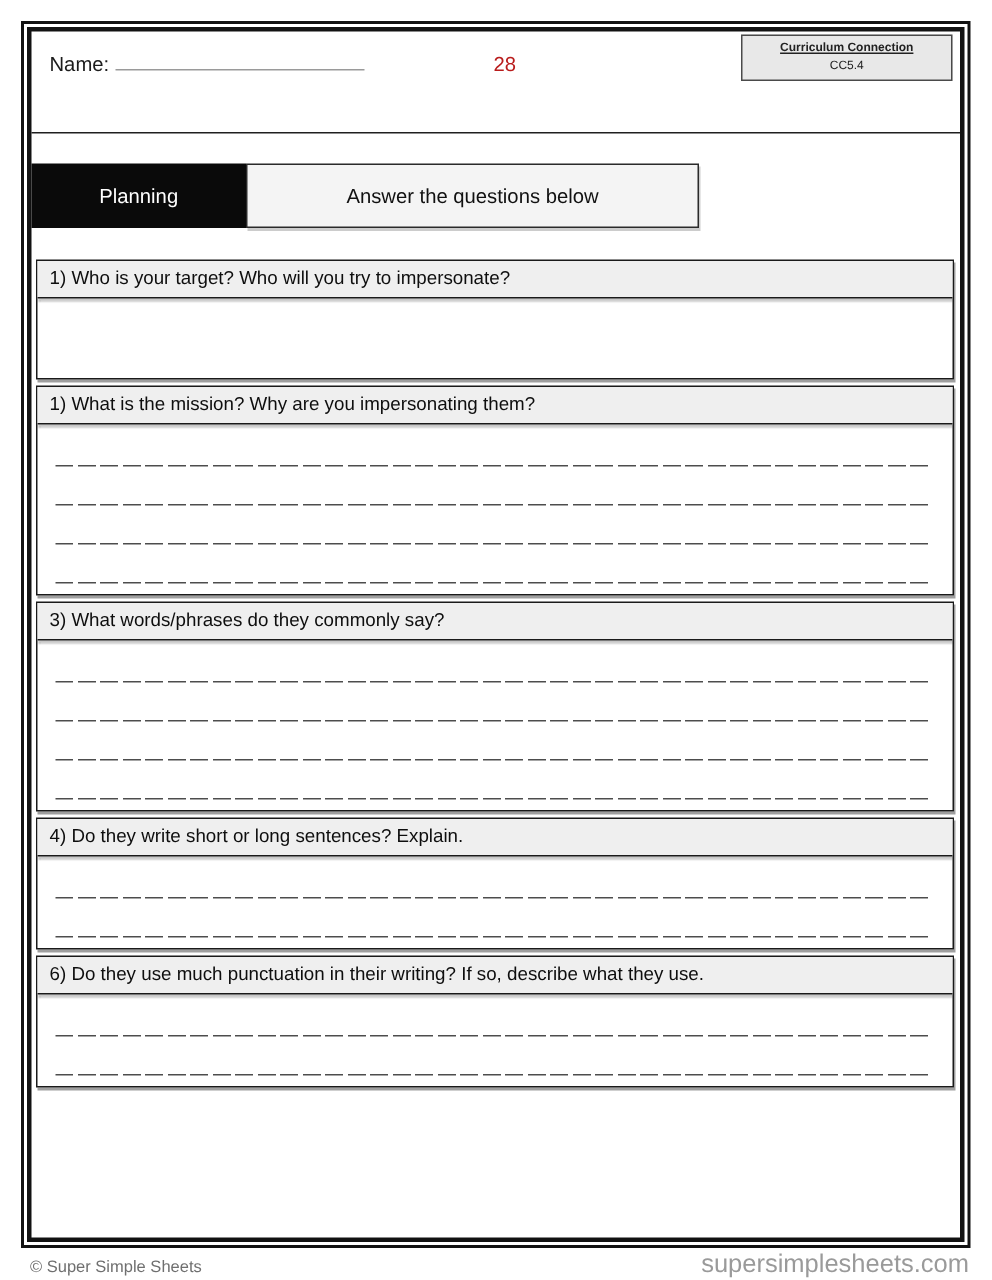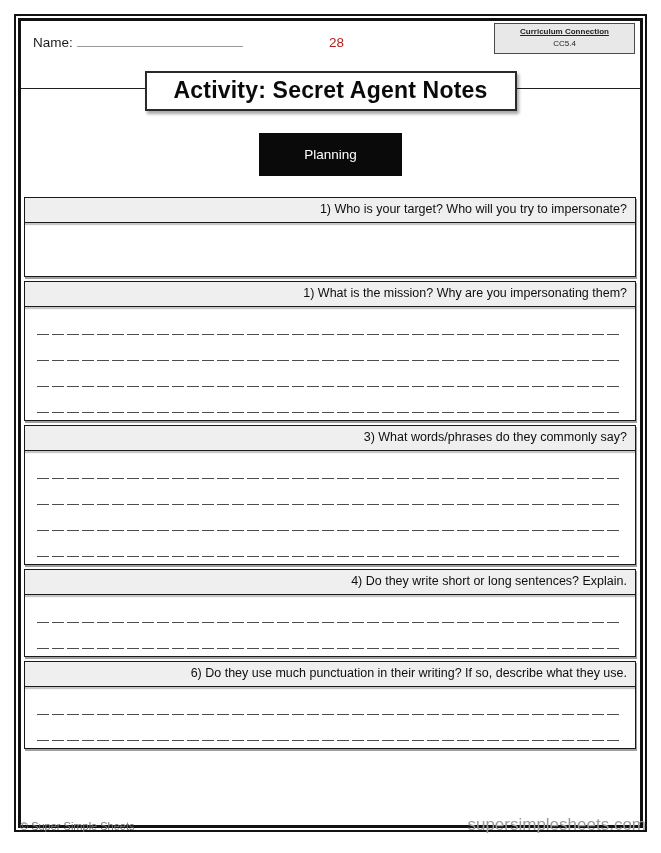--- a/index.html
+++ b/index.html
@@ -76,38 +76,38 @@
     border: 2px solid #2a2a2a;
     box-shadow: 2px 3px 3px rgba(0,0,0,0.35);
     text-align: center;
     font-size: 23px; font-weight: bold;
     letter-spacing: 0.2px;
     padding: 4px 0 5px 0;
     color: #0a0a0a;
   }
 
   
-  .tabs { display: flex; margin-top: 24px; height: 43px; justify-content: center; }
+  .tabs { display: flex; height: 43px; }
   .tab-active {
     width: 143px;
     background: #0a0a0a; color: #fff;
     font-size: 13.5px;
     display: flex; align-items: center; justify-content: center;
   }
   .tab-instruction {
     width: 302px;
     background: #f4f4f4;
     border: 1px solid #2a2a2a;
     box-shadow: 1px 2px 0 rgba(0,0,0,0.2);
     font-size: 13.5px; color: #111;
     display: flex; align-items: center; justify-content: center;
   }
 
   
-  .questions { margin: 21px 4px 0 3px; text-align: right; }
+  .questions { margin: 21px 4px 0 3px; }
   .q-box {
     border: 1px solid #1a1a1a;
     background: #fff;
     box-shadow: 1px 2px 0 #9f9f9f;
     margin-bottom: 4px;
   }
   .q-header {
     position: relative;
     background: #efefef;
     border-bottom: 1px solid #1a1a1a;
@@ -123,21 +123,21 @@
     height: 26px;
     background-image: repeating-linear-gradient(to right, #4d4d4d 0 12px, transparent 12px 15px);
     background-repeat: no-repeat;
     background-position: left bottom;
     background-size: 100% 1px;
   }
   .ans-line:first-child { height: 28px; }
 
   
   .footer {
-    position: absolute; left: 20px; right: 15px; bottom: 18px;
+    position: absolute; left: 20px; right: 15px; bottom: 0;
     display: flex; justify-content: space-between; align-items: baseline;
   }
   .footer-left  { font-size: 11px;   color: #6f6f6f; }
   .footer-right { font-size: 17px; color: #9a9a9a; }
 </style>
 </head>
 <body>
 
 <div class="sheet">
   <div class="frame">
@@ -148,25 +148,25 @@
         <div class="badge-line2">CC5.4</div>
       </div>
 
       <div class="name-row">
         <span class="name-label">Name:</span><span class="name-line"></span>
         <span class="page-num">28</span>
       </div>
 
       <div class="title-wrap">
         <div class="title-rule"></div>
-        <div class="title-box">Activity: Secret Agent Notes</div>
       </div>
 
       <div class="tabs">
         <div class="tab-active">Planning</div>
+        <div class="tab-instruction">Answer the questions below</div>
       </div>
 
       <div class="questions">
 
         <div class="q-box">
           <div class="q-header">1) Who is your target? Who will you try to impersonate?</div>
           <div class="q-answer empty"></div>
         </div>
 
         <div class="q-box">

